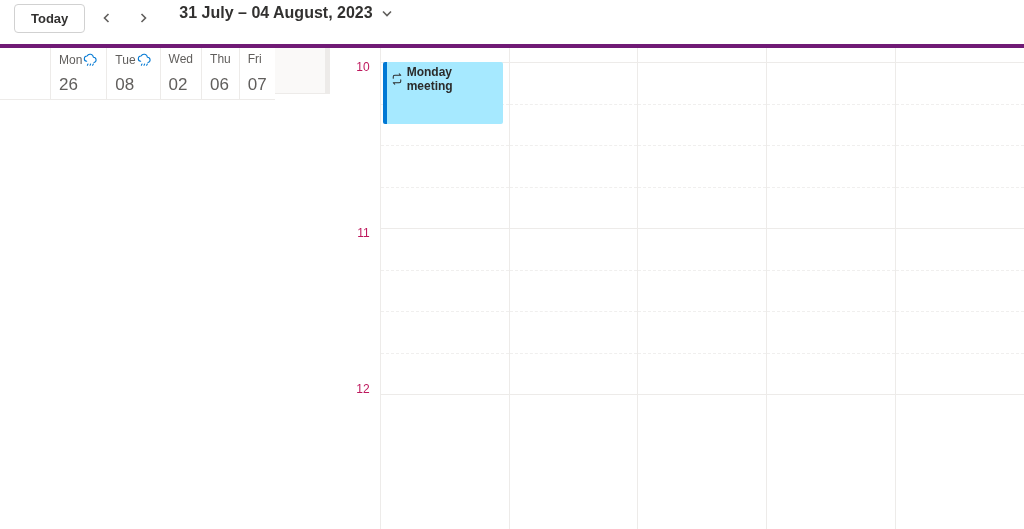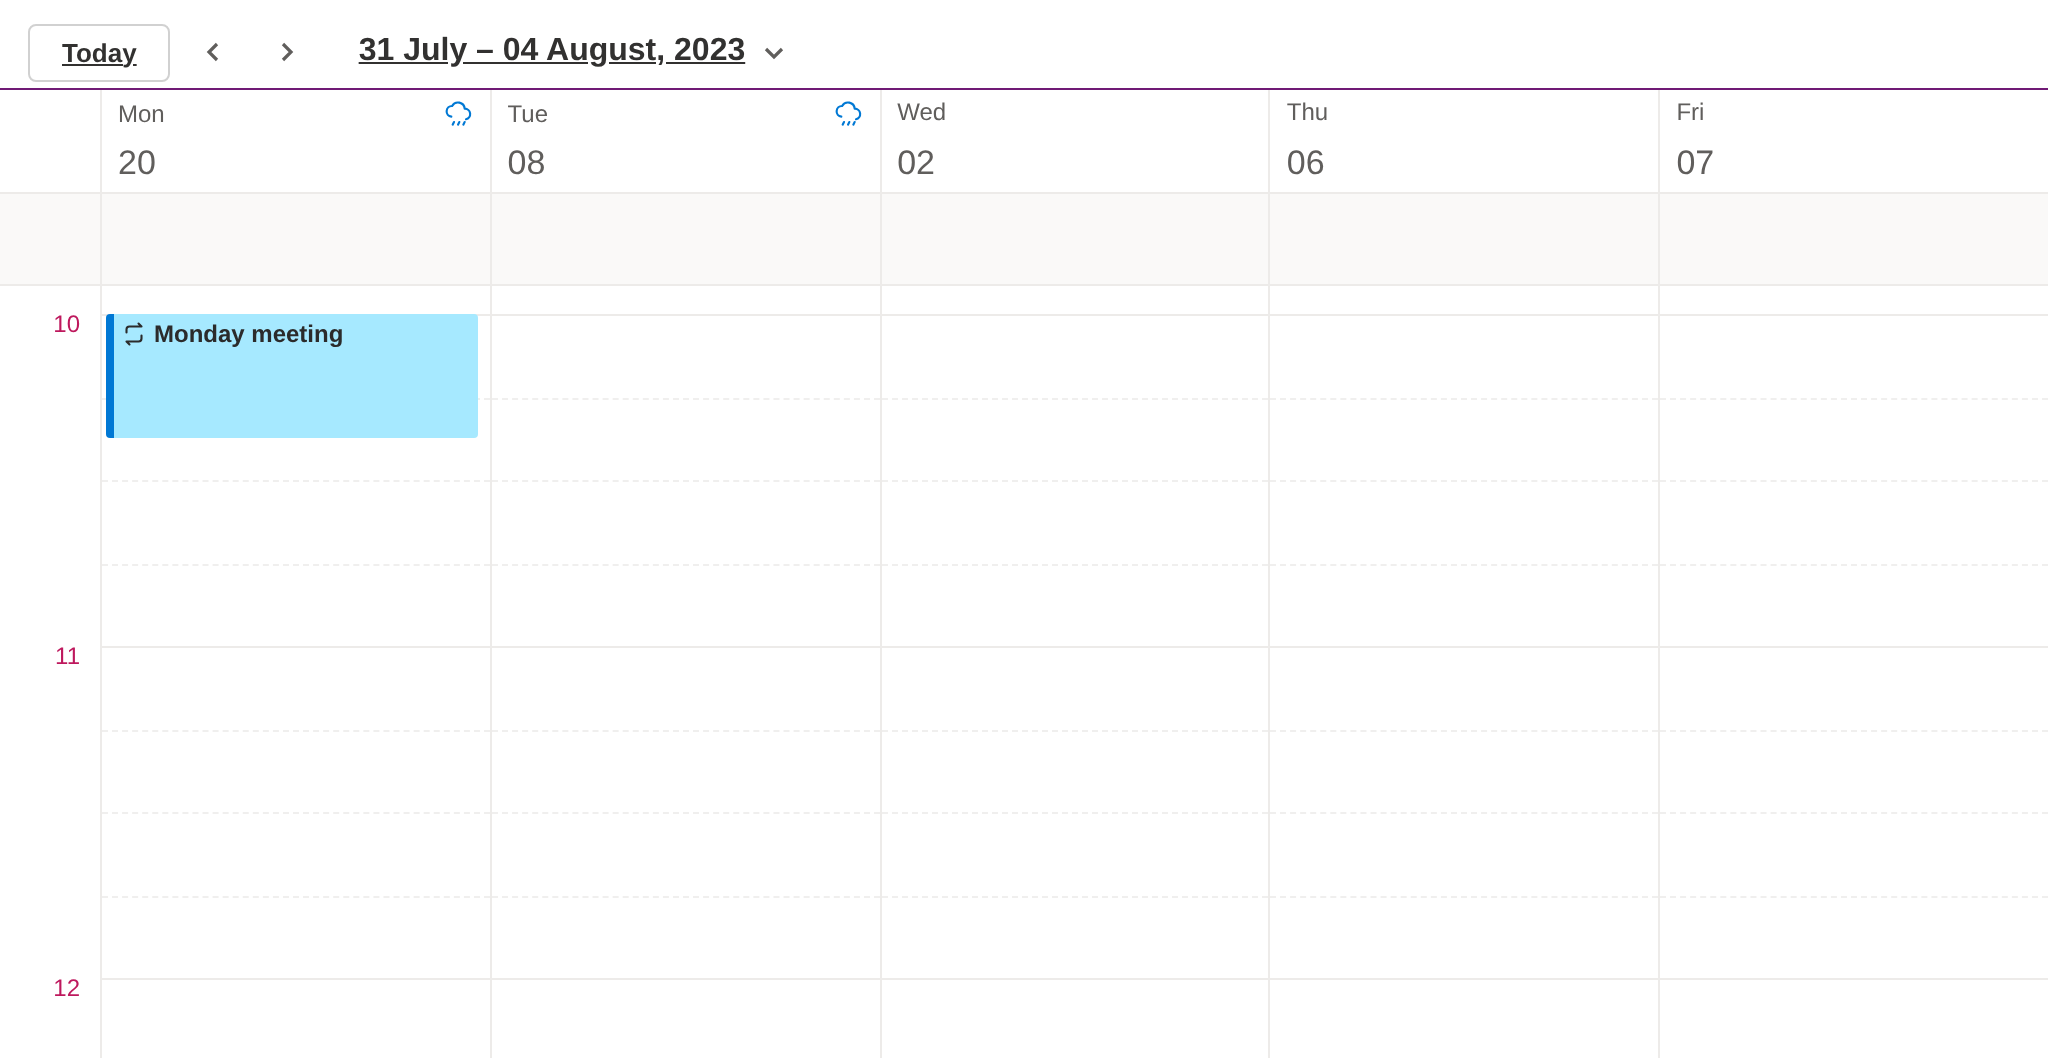--- a/index.html
+++ b/index.html
@@ -9,25 +9,24 @@
     font-size: 13px;
     color: #323130;
     background: #fff;
     width: 1024px;
     height: 529px;
     overflow: hidden;
   }
   
   .toolbar {
     display: flex;
-    align-items: center;
+    align-items: flex-start;
     gap: 8px;
-    padding: 14px 14px 6px 14px;
+    padding: 4px 14px 6px 14px;
     height: 44px;
-    text-decoration: underline;
   }
   .today-btn {
     border: 1px solid #d1d1d1;
     border-radius: 4px;
     background: #fff;
     padding: 6px 16px;
     font-weight: 600;
     font-size: 13px;
     cursor: pointer;
     color: #323130;
@@ -48,23 +47,22 @@
   .date-range-text {
     font-size: 16px;
     font-weight: 600;
     color: #323130;
   }
   .date-range svg { width: 12px; height: 12px; color: #605e5c; }
 
   
   .calendar {
     position: relative;
-    border-top: 1px solid #701a75;
-    display: flex;
-    flex-direction: column;
+    border-top: 4px solid #701a75;
+    display: flex;
     height: calc(529px - 44px);
     justify-content: flex-end;
   }
   .gutter-w { width: 50px; flex: 0 0 50px; }
   .day-col  { flex: 1 1 0; }
 
   
   .day-headers {
     display: flex;
     height: 52px;
@@ -176,21 +174,21 @@
     <div class="gutter-w"></div>
 
   <div class="day-col day-header">
         <div class="row1">
           <span>Mon</span>
           <svg viewBox="0 0 24 24" fill="none" stroke="currentColor" stroke-width="1.6" stroke-linecap="round" stroke-linejoin="round">
             <path d="M7 14a4 4 0 0 1 .6-7.97A5 5 0 0 1 17 8a4 4 0 0 1 1 7.9"></path>
             <path d="M9 18l-1 2M13 18l-1 2M17 18l-1 2"></path>
           </svg>
         </div>
-        <div class="date">20</div>
+        <div class="date">26</div>
       </div>
       <div class="day-col day-header">
         <div class="row1">
           <span>Tue</span>
           <svg viewBox="0 0 24 24" fill="none" stroke="currentColor" stroke-width="1.6" stroke-linecap="round" stroke-linejoin="round">
             <path d="M7 14a4 4 0 0 1 .6-7.97A5 5 0 0 1 17 8a4 4 0 0 1 1 7.9"></path>
             <path d="M9 18l-1 2M13 18l-1 2M17 18l-1 2"></path>
           </svg>
         </div>
         <div class="date">08</div>
@@ -223,21 +221,21 @@
       <div class="day-col cell"></div>
       <div class="day-col cell"></div>
       <div class="day-col cell"></div>
     </div>
 
   <div class="body">
     <div class="time-gutter gutter-w">
 
     <div class="time-label" style="top: 14px;">10</div>
         <div class="time-label" style="top: 180px;">11</div>
-        <div class="time-label" style="top: 346px;">12</div>
+        <div class="time-label" style="top: 336px;">12</div>
       </div>
     <div class="days">
 
     <div class="day-col day">
           <div class="hour-line" style="top: 14px;"></div>
           <div class="half-line" style="top: 55.5px;"></div>
           <div class="half-line" style="top: 97px;"></div>
           <div class="half-line" style="top: 138.5px;"></div>
           <div class="hour-line" style="top: 180px;"></div>
           <div class="half-line" style="top: 221.5px;"></div>

